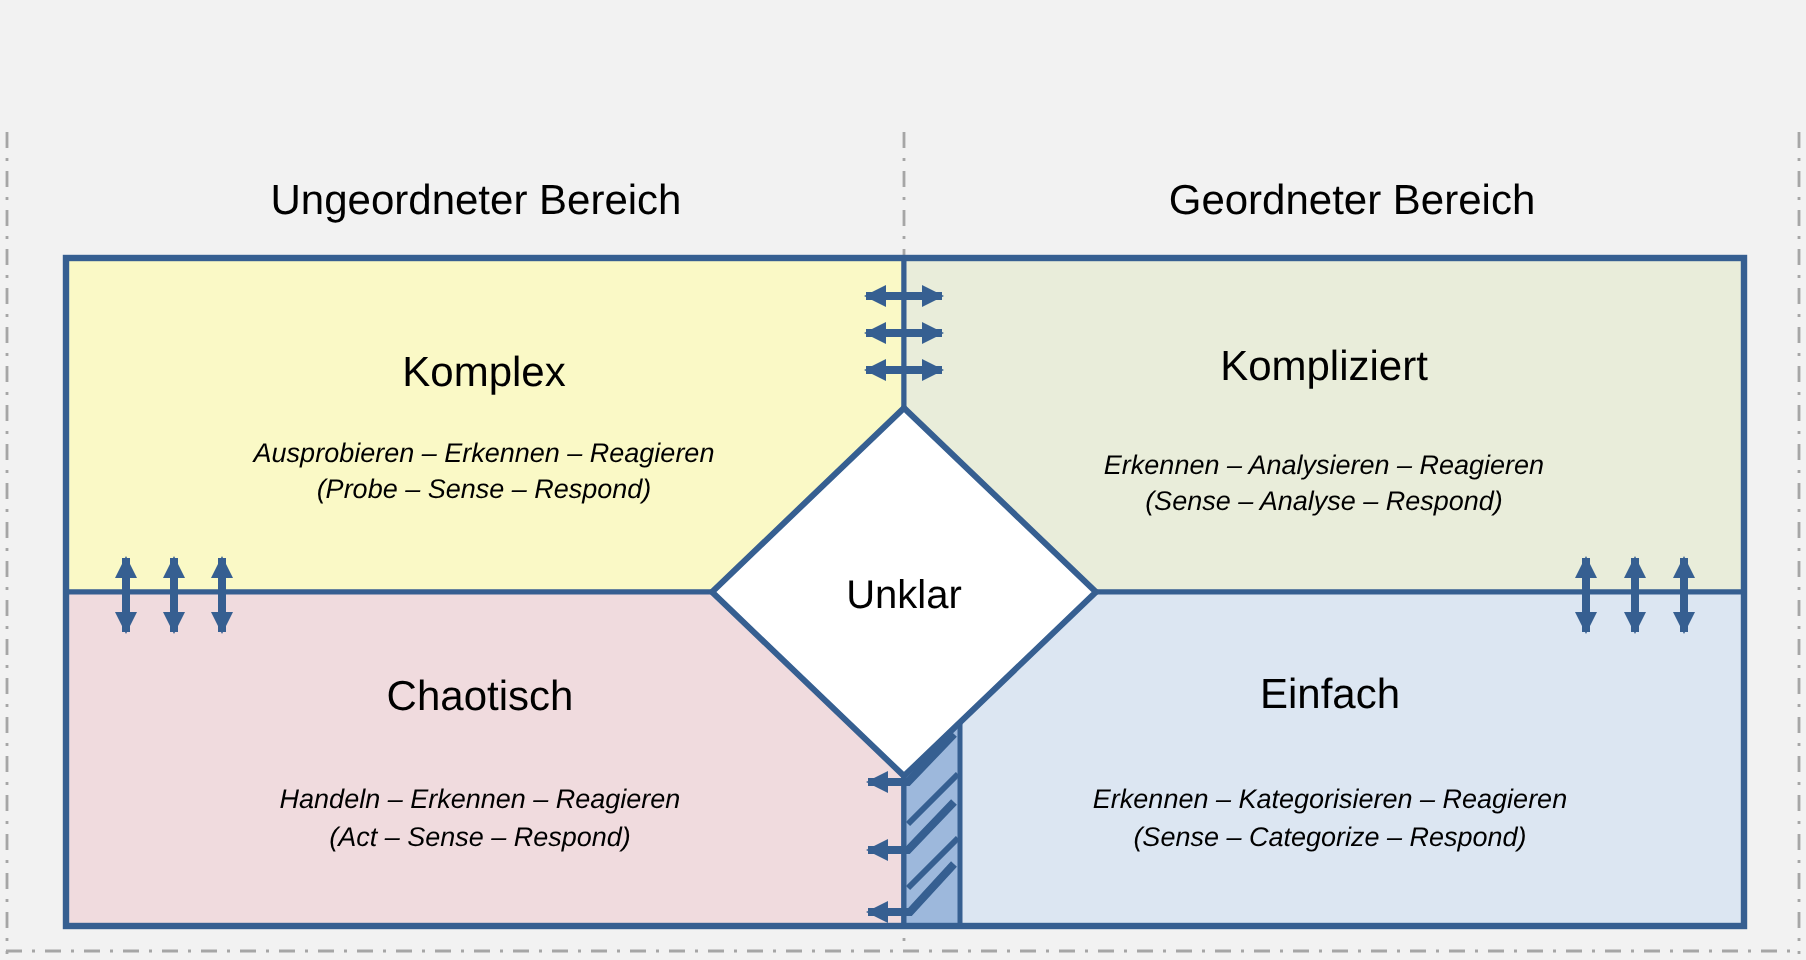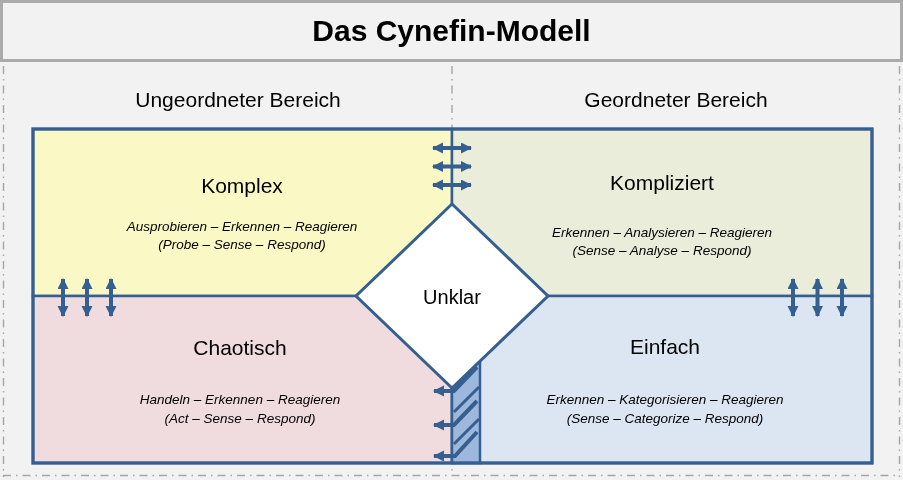--- a/index.html
+++ b/index.html
@@ -16,23 +16,20 @@
   .region-label{font-size:21px;}
   .q-title{font-size:21px;}
   .q-sub{font-size:13.5px;font-style:italic;}
   .center-label{font-size:20px;}
 </style>
 </head>
 <body>
 
 <div class="canvas">
 
-  <div class="title-bar">
-    <span>Das Cynefin-Modell</span>
-  </div>
 
   <svg width="903" height="480" viewBox="0 0 903 480">
     <defs>
       <marker id="arrow-end" markerUnits="userSpaceOnUse" markerWidth="14" markerHeight="13" refX="10" refY="5.5" orient="auto">
         <path d="M0,0 L11,5.5 L0,11 Z" fill="#365F91"></path>
       </marker>
       <marker id="arrow-start" markerUnits="userSpaceOnUse" markerWidth="14" markerHeight="13" refX="10" refY="5.5" orient="auto-start-reverse">
         <path d="M0,0 L11,5.5 L0,11 Z" fill="#365F91"></path>
       </marker>
     </defs>

